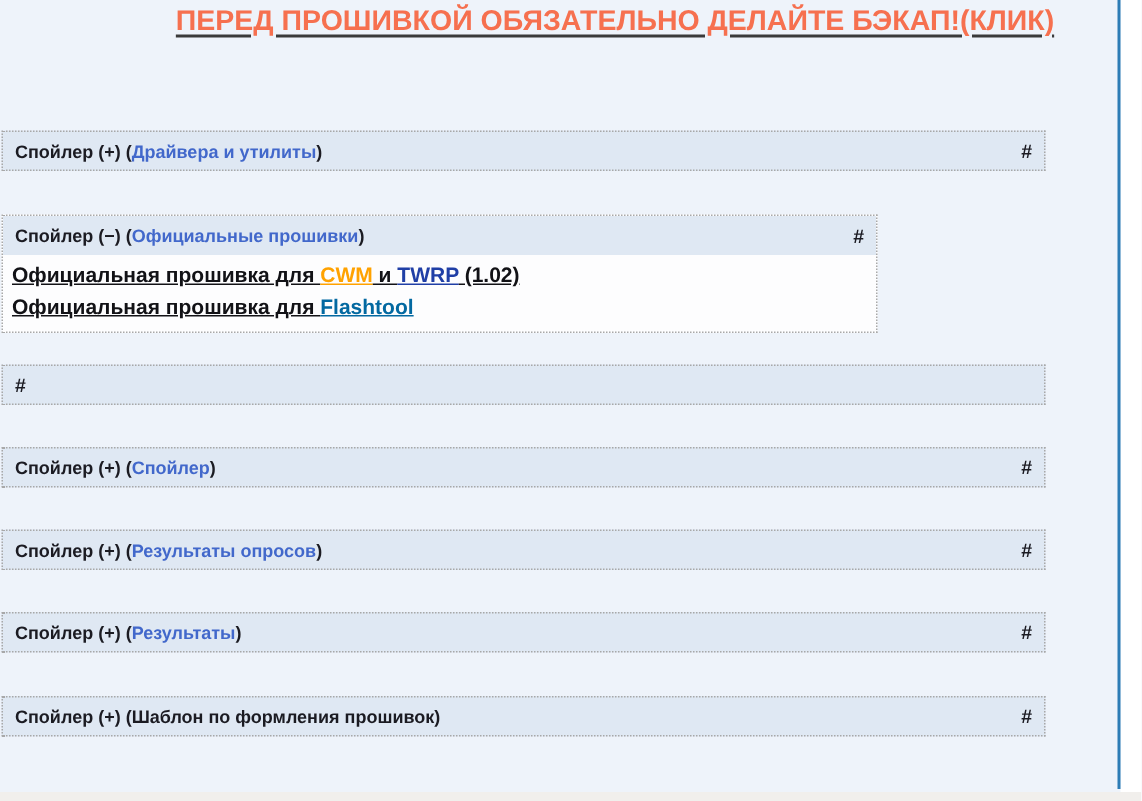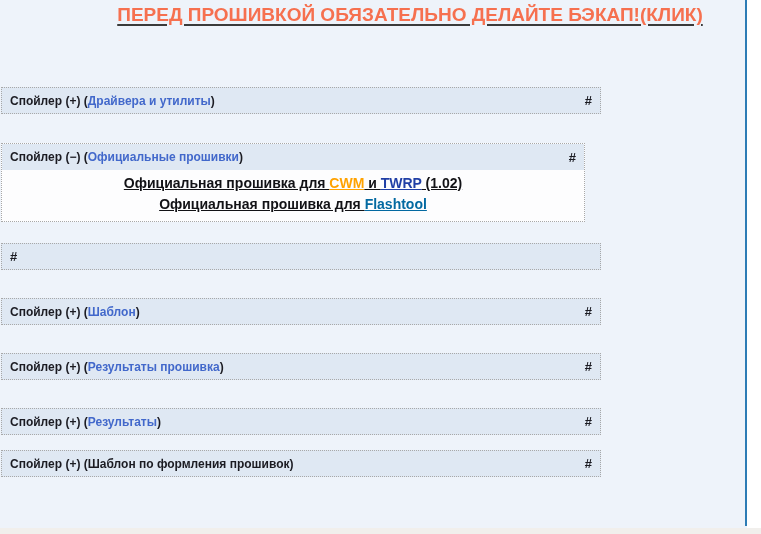--- a/index.html
+++ b/index.html
@@ -14,39 +14,39 @@
   .banner{
     position:absolute;left:0;top:4px;width:740px;text-align:center;
     font-size:19px;font-weight:bold;letter-spacing:0px;margin-left:40px;
   }
   .banner a{
     color:#f6704f;text-decoration:underline;cursor:pointer;
     text-decoration-color:#3a3a3a;text-decoration-thickness:2px;text-underline-offset:3px;
   }
 
   .sbar{
-    position:absolute;left:1px;width:600px;height:27px;box-sizing:border-box;
+    position:absolute;left:1px;width:696px;height:27px;box-sizing:border-box;
     border:1px dotted #a8a8a8;background:#dfe8f3;
     display:flex;align-items:center;justify-content:space-between;
     padding:0 8px;font-size:12px;font-weight:bold;color:#1b1b22;cursor:pointer;
   }
   .sp-link{color:#4268cb;text-decoration:none;cursor:pointer;}
   .anchor{color:#1b1b22;text-decoration:none;font-size:13px;cursor:pointer;}
 
   .sblock{
     position:absolute;left:1px;top:143px;width:584px;box-sizing:border-box;
     border:1px dotted #a8a8a8;background:#fdfdfe;
   }
   .shead{
     height:26px;background:#dfe8f3;display:flex;align-items:center;
     justify-content:space-between;padding:0 8px;
     font-size:12px;font-weight:bold;color:#1b1b22;cursor:pointer;
   }
   .scontent{padding:3px 6px 6px 6px;}
-  .srow{font-size:14px;font-weight:bold;line-height:21px;cursor:pointer;text-align:center;}
+  .srow{font-size:14px;font-weight:bold;line-height:21px;cursor:pointer;}
   .srow span{text-decoration:underline;text-underline-offset:1px;}
   .c-dark{color:#121216;}
   .c-orange{color:#ffa200;}
   .c-blue{color:#203fa6;}
   .c-green{color:#0369a1;}
 </style>
 </head>
 <body>
 
 <div class="stage">
@@ -73,32 +73,32 @@
       <div class="srow"><span class="c-dark">Официальная прошивка для </span><span class="c-orange">CWM</span><span class="c-dark"> и </span><span class="c-blue">TWRP</span><span class="c-dark"> (1.02)</span></div>
       <div class="srow"><span class="c-dark">Официальная прошивка для </span><span class="c-green">Flashtool</span></div>
     </div>
   </div>
 
   <div class="sbar" style="top:243px">
     <a class="anchor">#</a>
   </div>
 
   <div class="sbar" style="top:298px">
-    <span><span>Спойлер (+) (</span><a class="sp-link">Шаблон</a><span>)</span></span>
+    <span><span>Спойлер (+) (</span><a class="sp-link">Спойлер</a><span>)</span></span>
     <a class="anchor">#</a>
   </div>
 
   <div class="sbar" style="top:353px">
-    <span><span>Спойлер (+) (</span><a class="sp-link">Результаты прошивка</a><span>)</span></span>
+    <span><span>Спойлер (+) (</span><a class="sp-link">Результаты опросов</a><span>)</span></span>
     <a class="anchor">#</a>
   </div>
 
   <div class="sbar" style="top:408px">
     <span><span>Спойлер (+) (</span><a class="sp-link">Результаты</a><span>)</span></span>
     <a class="anchor">#</a>
   </div>
 
-  <div class="sbar" style="top:450px">
+  <div class="sbar" style="top:464px">
     <span><span>Спойлер (+) (Шаблон по формления прошивок)</span><a class="sp-link"></a><span></span></span>
     <a class="anchor">#</a>
   </div>
 
 </div>
 
 </body></html>

